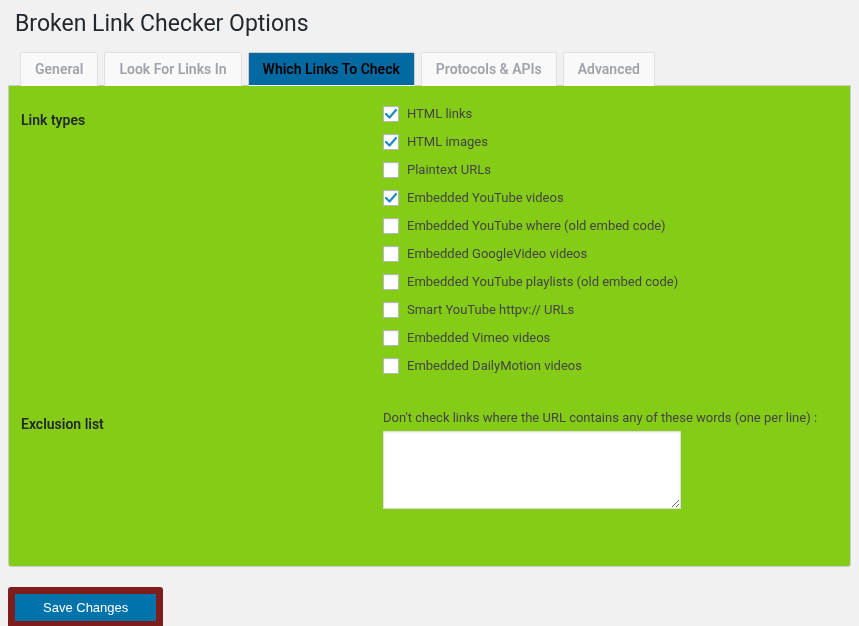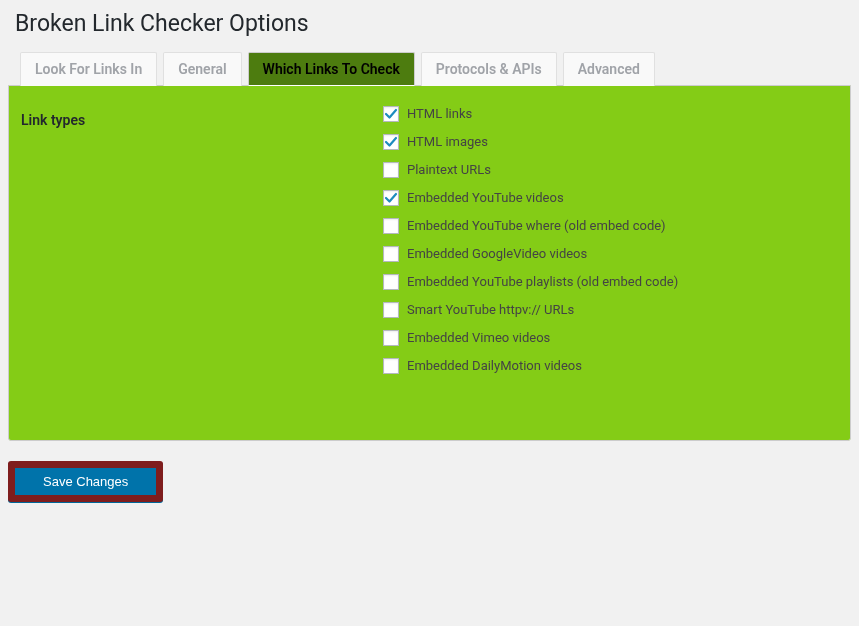--- a/index.html
+++ b/index.html
@@ -37,21 +37,21 @@
       border-radius: 2px 2px 0 0;
       position: relative;
       top: 1px;
     }
     .tab.inactive-light {
       color: #a0a3a8;
       background: #f9f9f9;
       border-color: #e0e0e0;
     }
     .tab.active {
-      background: #4d7c0f;
+      background: #0369a1;
       color: #000;
       border-color: #ccc;
       border-bottom: 1px solid #fff;
     }
     .panel {
       background: #84cc16;
       border: 1px solid #ccc;
       margin: 0 8px 0 8px;
       padding: 20px 12px 30px 12px;
       border-radius: 0 0 3px 3px;
@@ -124,22 +124,22 @@
       cursor: pointer;
       box-shadow: 0 1px 0 #006799;
     }
   </style>
 </head>
 <body>
 
 <h1 class="page-title">Broken Link Checker Options</h1>
 
 <div class="tabs" id="tabs-container">
+    <div class="tab inactive-light">General</div>
     <div class="tab inactive-light">Look For Links In</div>
-    <div class="tab inactive-light">General</div>
     <div class="tab active">Which Links To Check</div>
     <div class="tab inactive-light">Protocols &amp; APIs</div>
     <div class="tab inactive-light">Advanced</div>
   </div>
 
 <div class="panel">
 
   <div class="form-row">
     <div class="form-label-col">Link types</div>
     <div class="form-field-col" id="link-types-container">
@@ -191,18 +191,25 @@
           <span class="checkbox"></span>
           <span class="checkbox-label">Embedded Vimeo videos</span>
         </label>
         <label class="checkbox-row">
           <span class="checkbox"></span>
           <span class="checkbox-label">Embedded DailyMotion videos</span>
         </label>
       </div>
   </div>
 
+  <div class="form-row">
+    <div class="form-label-col">Exclusion list</div>
+    <div class="form-field-col">
+      <div class="help-text">Don't check links where the URL contains any of these words (one per line) :</div>
+      <textarea class="textarea" value="" style=""></textarea>
+    </div>
+  </div>
 
 </div>
 
 <div class="save-row">
   <button class="button-primary">Save Changes</button>
 </div>
 
 </body></html>

